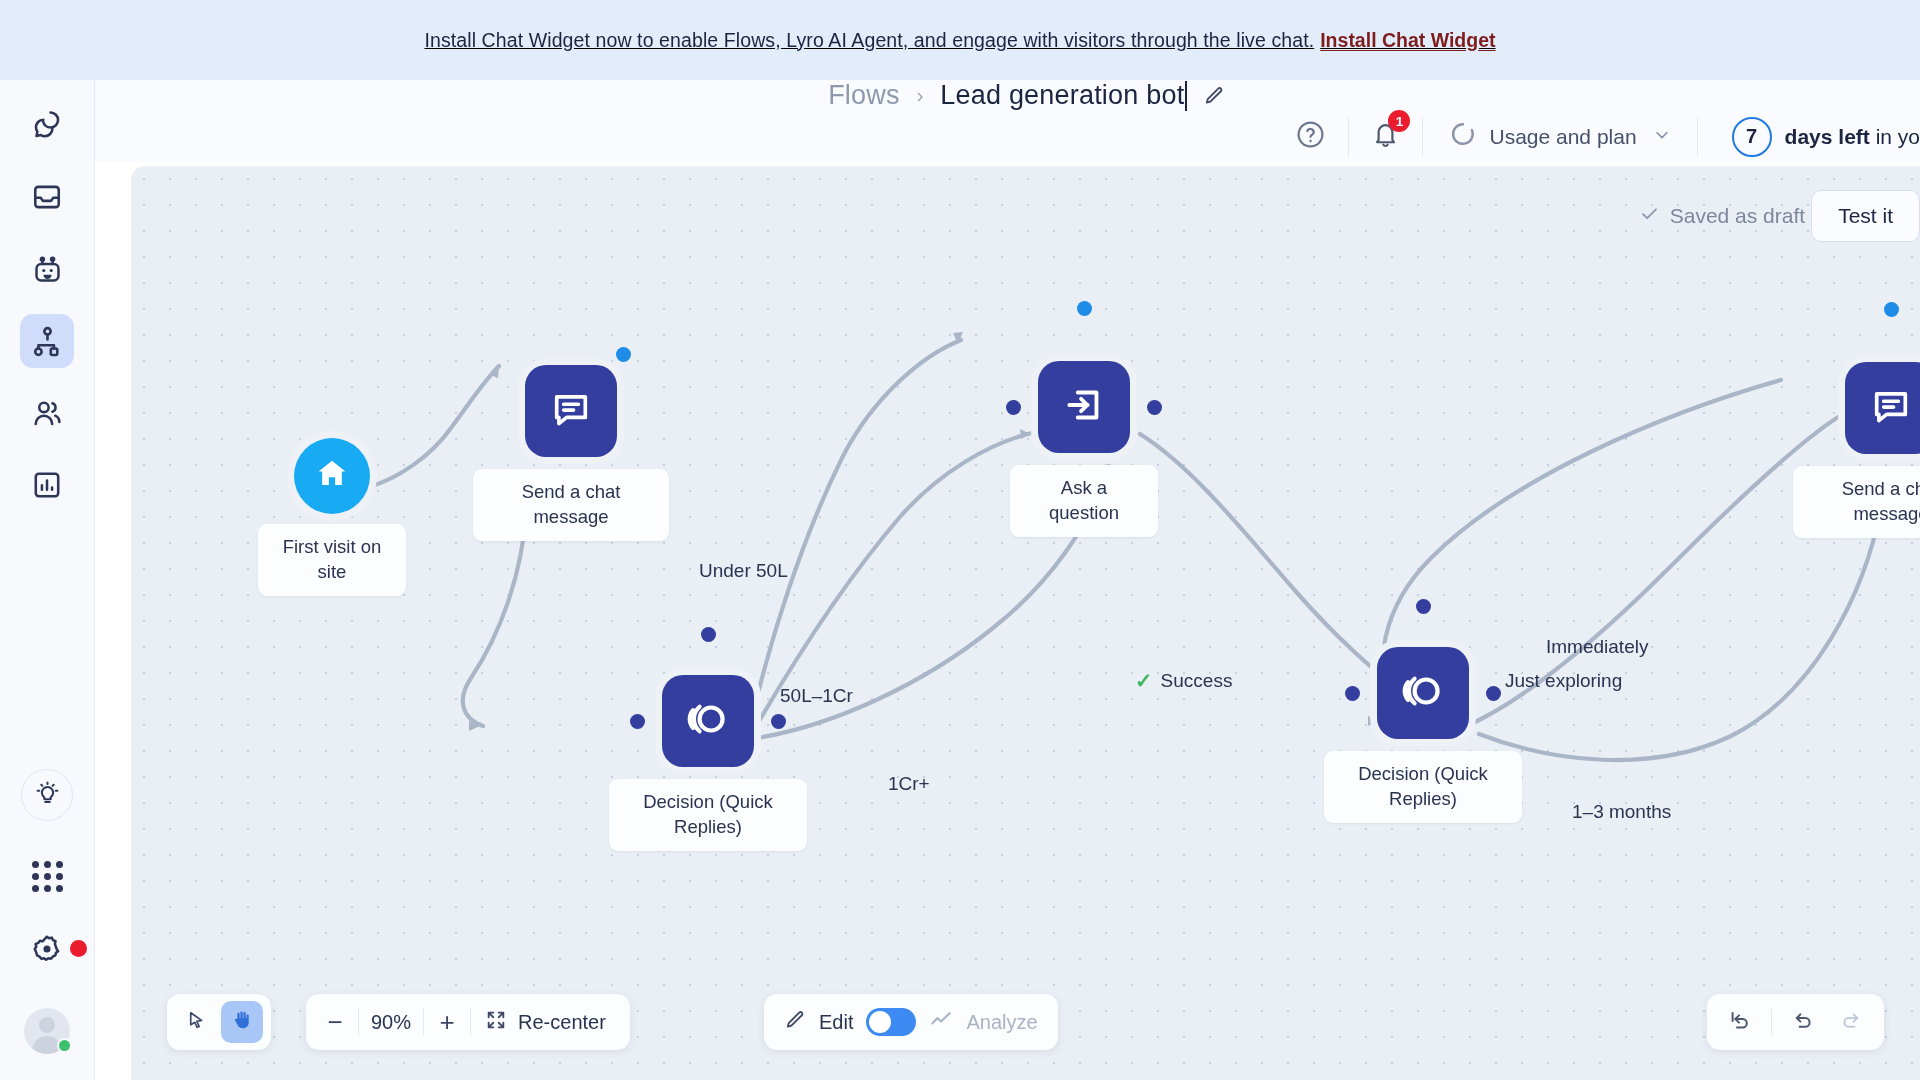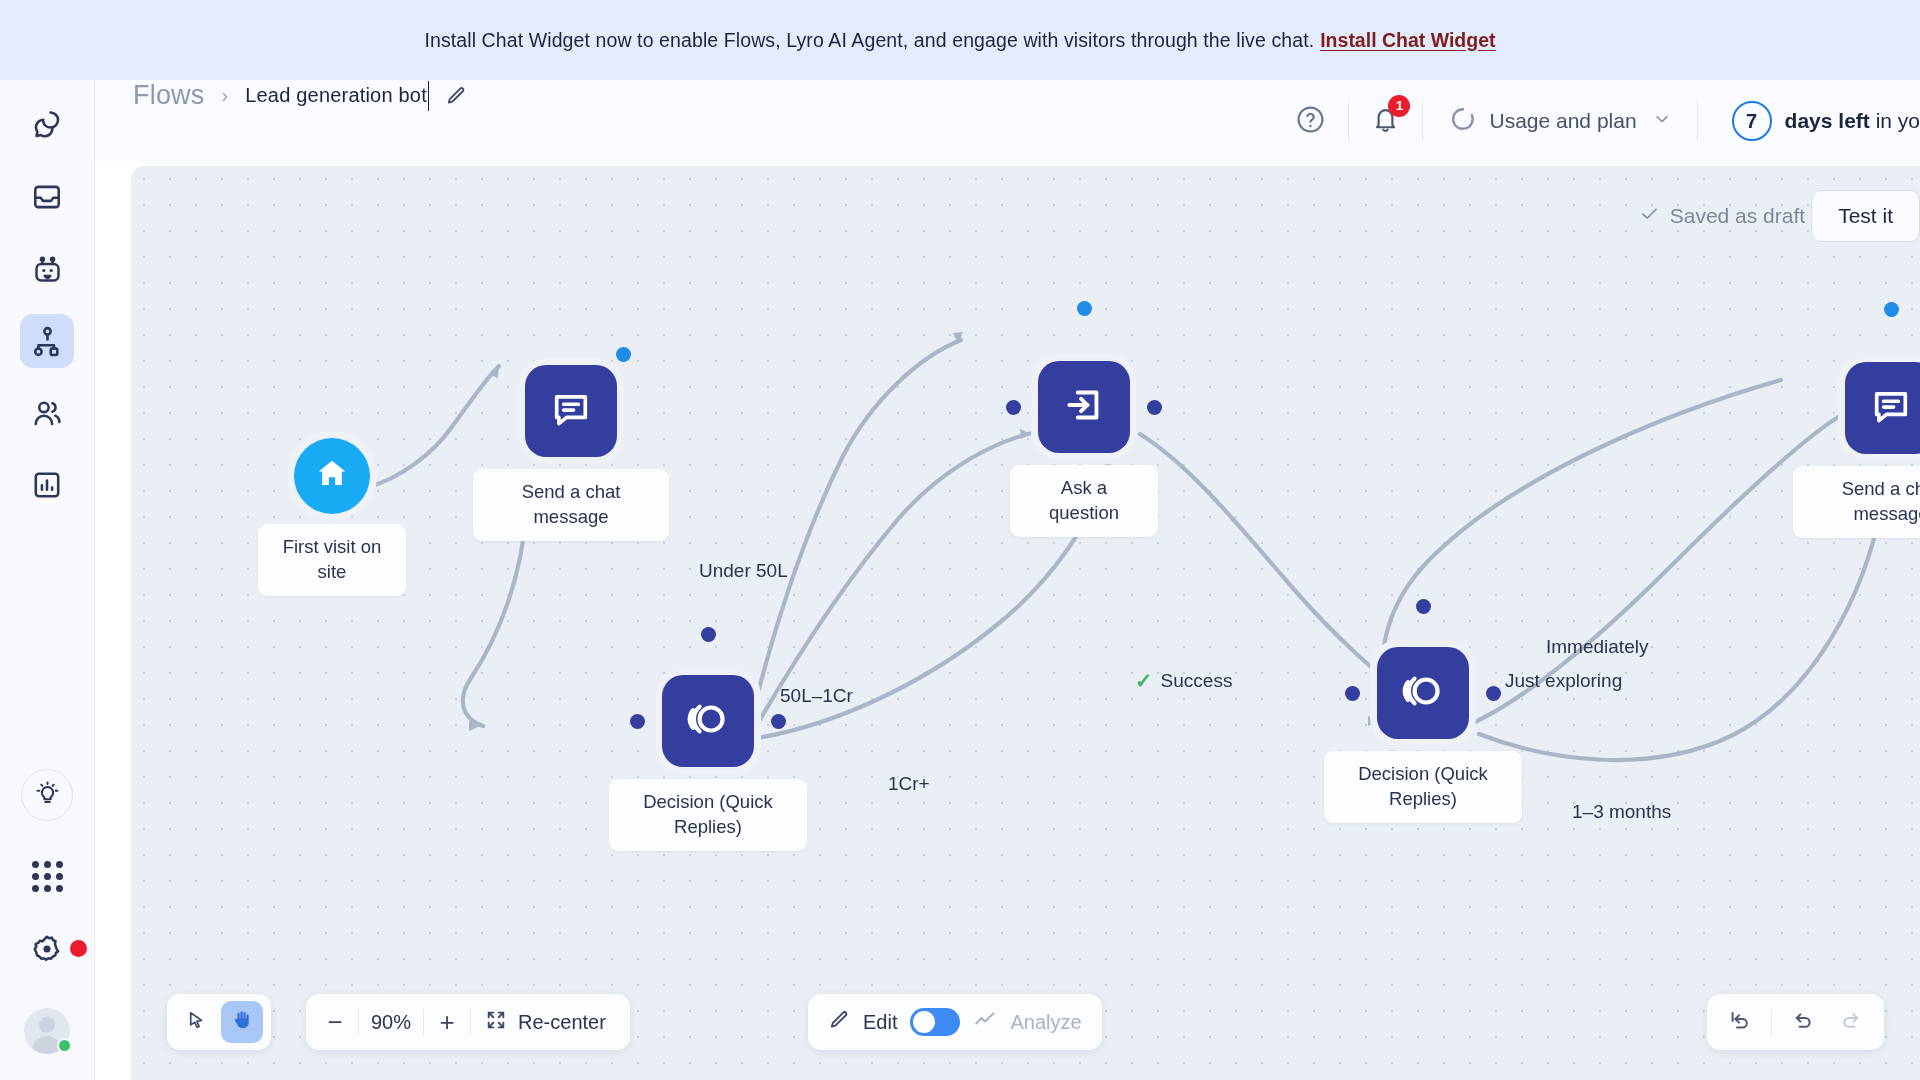--- a/index.html
+++ b/index.html
@@ -9,20 +9,21 @@
     background: #ffffff;
     overflow: hidden;
   }
 
   
   #banner {
     position: absolute; left: 0; top: 0; width: 1920px; height: 80px;
     background: #e3ecfb;
     display: flex; align-items: center; justify-content: center;
     z-index: 40;
+    text-decoration: underline;
   }
   #banner-text {
     font-size: 19.5px; color: #1b2440; letter-spacing: .1px;
   }
   #banner-link {
     font-size: 19.5px; color: #7f1d1d; font-weight: 600;
     text-decoration: underline; text-underline-offset: 3px; margin-left: 6px;
     cursor: pointer;
   }
 
@@ -74,30 +75,31 @@
   #rail-online {
     position: absolute; right: -2px; bottom: 1px;
     width: 15px; height: 15px; border-radius: 50%;
     background: #3cc06a; border: 2px solid #f7f9fd;
   }
 
   
   #header {
     position: absolute; left: 95px; top: 80px; width: 1825px; height: 82px;
     background: #fafbfe;
-    display: flex; align-items: flex-start;
+    display: flex; align-items: center;
     z-index: 25;
+    flex-direction: column;
   }
   #crumb-wrap { display: flex; align-items: center; margin-left: 38px; }
   #crumb-root {
     font-size: 27px; color: #8e99ae; cursor: pointer; letter-spacing: .2px;
   }
   #crumb-sep { margin: 0 17px; color: #9aa4b8; font-size: 20px; }
   #crumb-title {
-    font-size: 20px; color: #1b2440; letter-spacing: .2px;
+    font-size: 27px; color: #1b2440; letter-spacing: .2px;
   }
   #crumb-caret {
     width: 1.5px; height: 30px; background: #1b2440; margin-left: 1px;
   }
   #crumb-edit { margin-left: 16px; cursor: pointer; display: flex; }
 
   #header-right {
     margin-left: auto; display: flex; align-items: center; height: 100%;
   }
   #help-btn { cursor: pointer; display: flex; padding: 0 14px; }
@@ -206,21 +208,21 @@
   }
   #zoom-value {
     font-size: 20px; color: #2a3350; padding: 0 12px; min-width: 64px;
     text-align: center; cursor: pointer;
   }
   .zsep { width: 1px; height: 26px; background: #e2e8f2; }
   #recenter-btn {
     display: flex; align-items: center; gap: 11px; padding: 0 18px 0 14px;
     font-size: 20px; color: #2a3350; cursor: pointer; white-space: nowrap;
   }
-  #tb-mode { left: 633px; padding: 0 20px; gap: 13px; margin-left: 44px; }
+  #tb-mode { left: 633px; padding: 0 20px; gap: 13px; }
   #edit-label { font-size: 20px; color: #2a3350; }
   #mode-toggle {
     width: 50px; height: 28px; border-radius: 14px; background: #3d8bf2;
     position: relative; cursor: pointer;
   }
   #mode-toggle::after {
     content: ""; position: absolute; left: 3px; top: 3px;
     width: 22px; height: 22px; border-radius: 50%; background: #fff;
   }
   #analyze-label { font-size: 20px; color: #aab3c4; }

